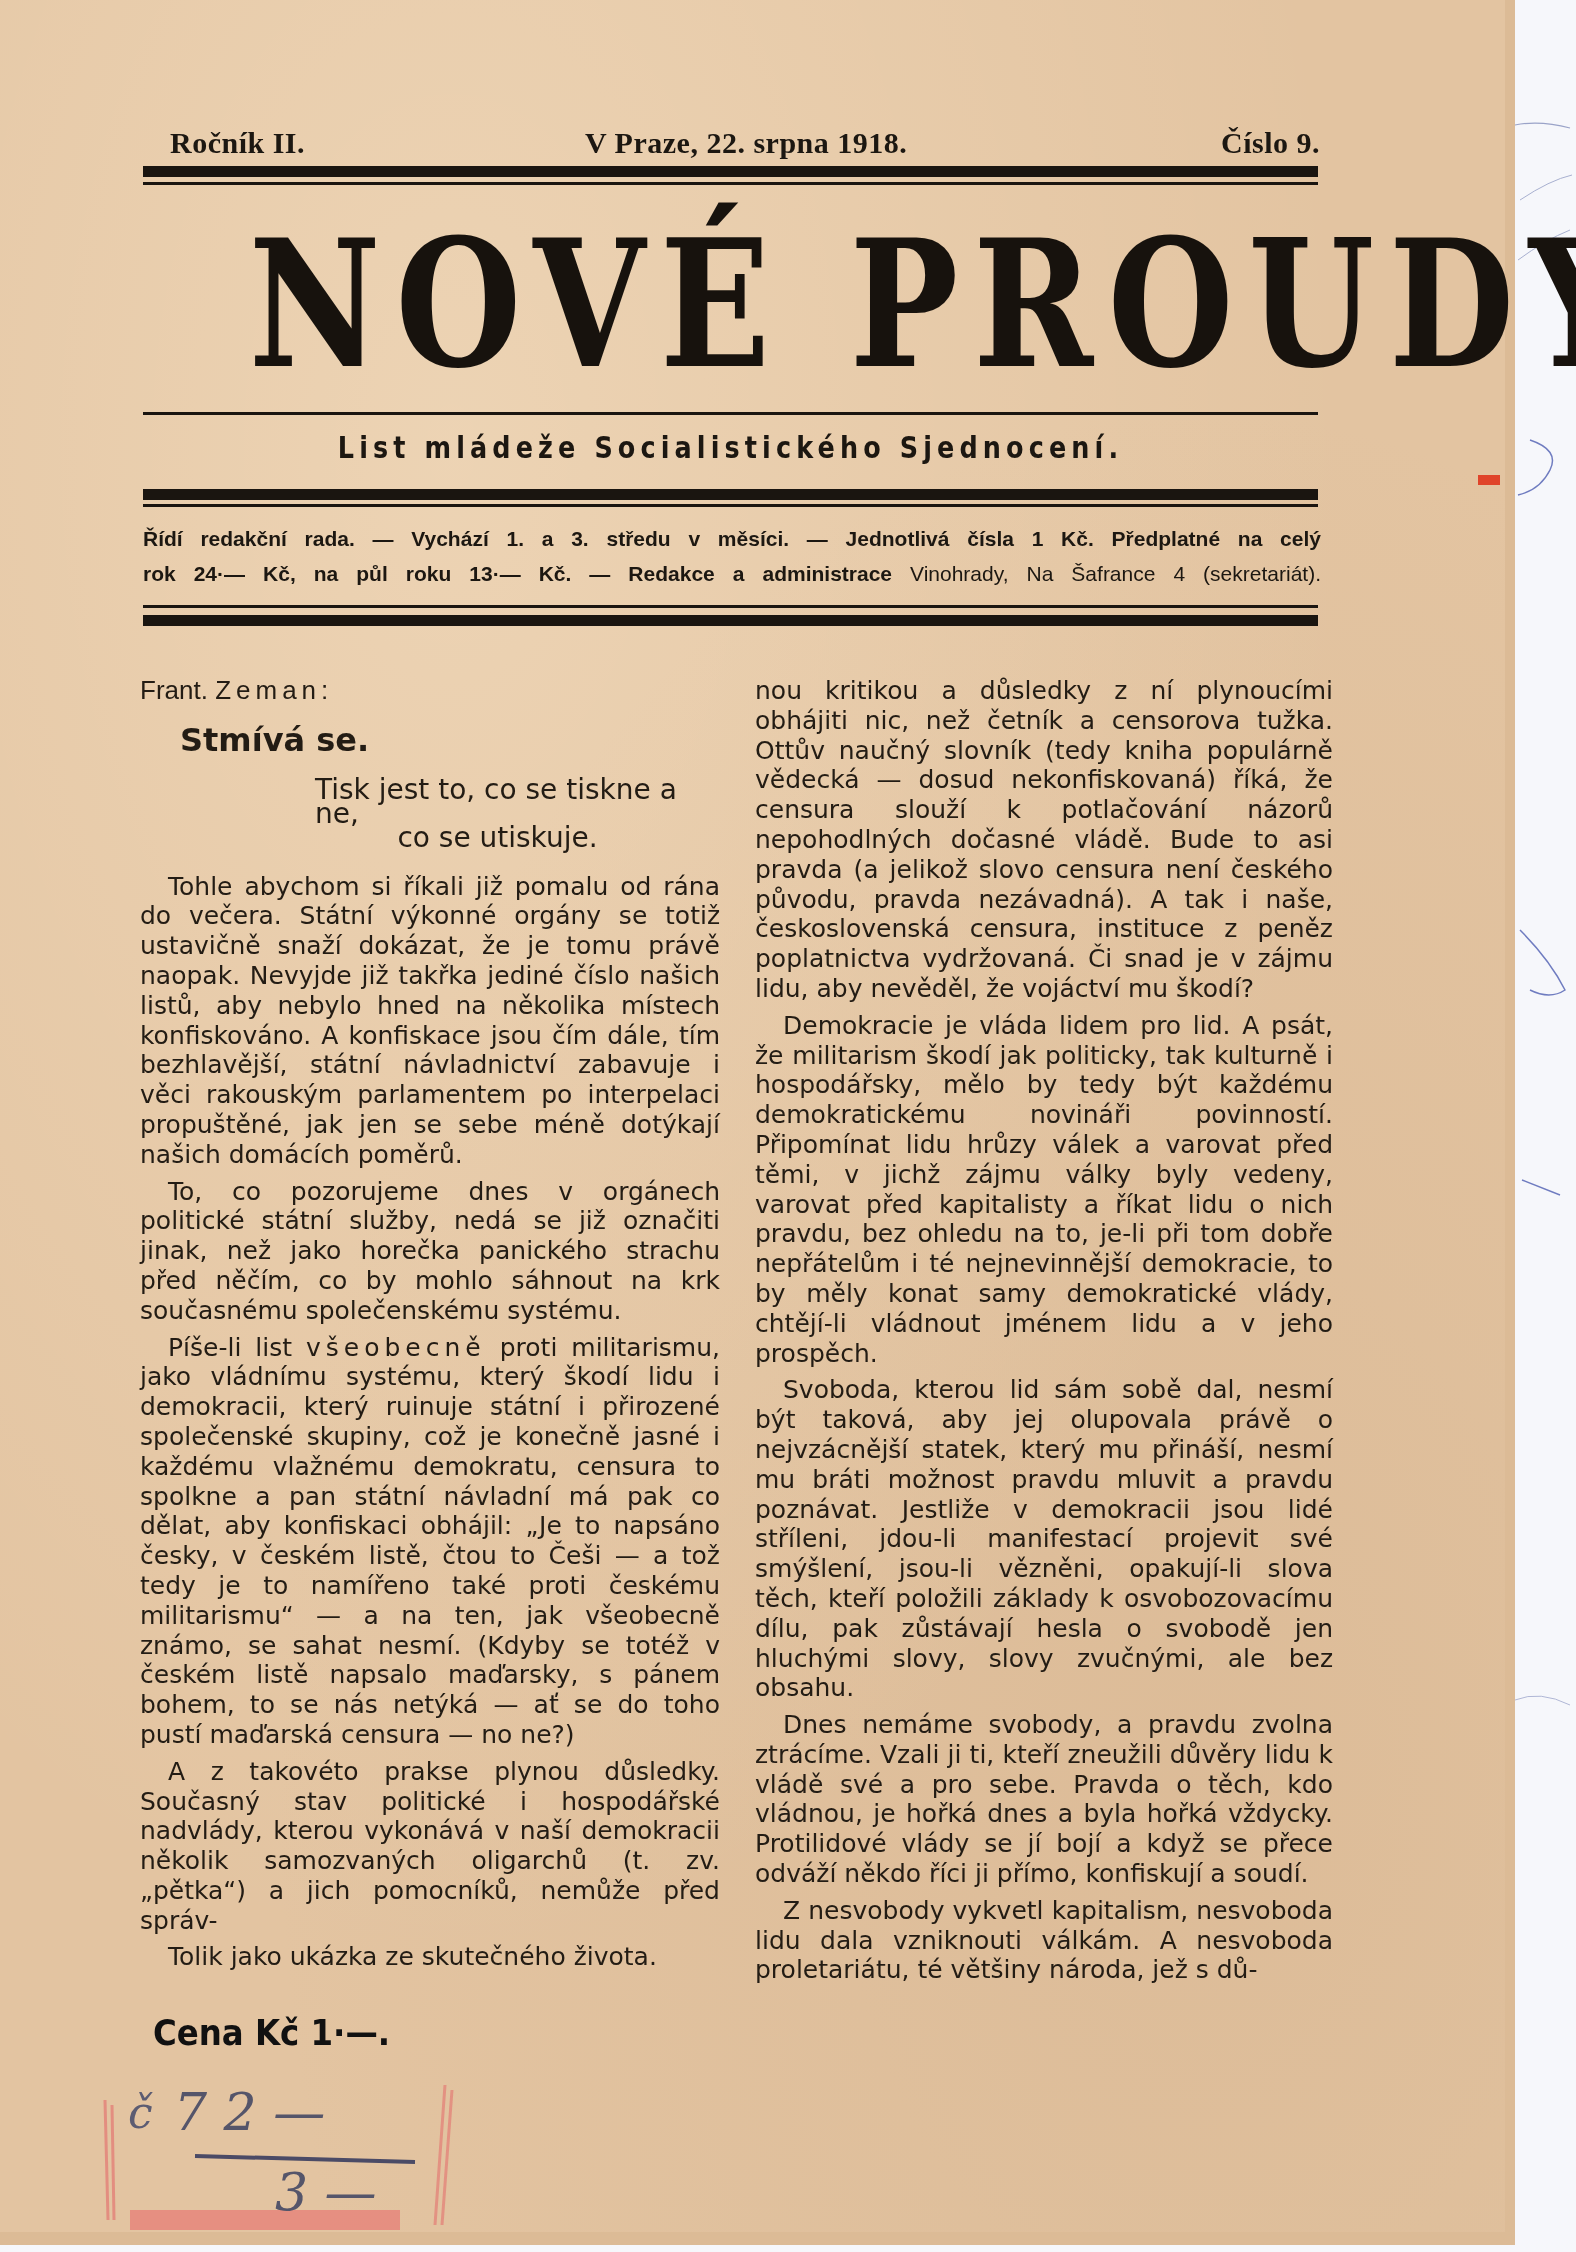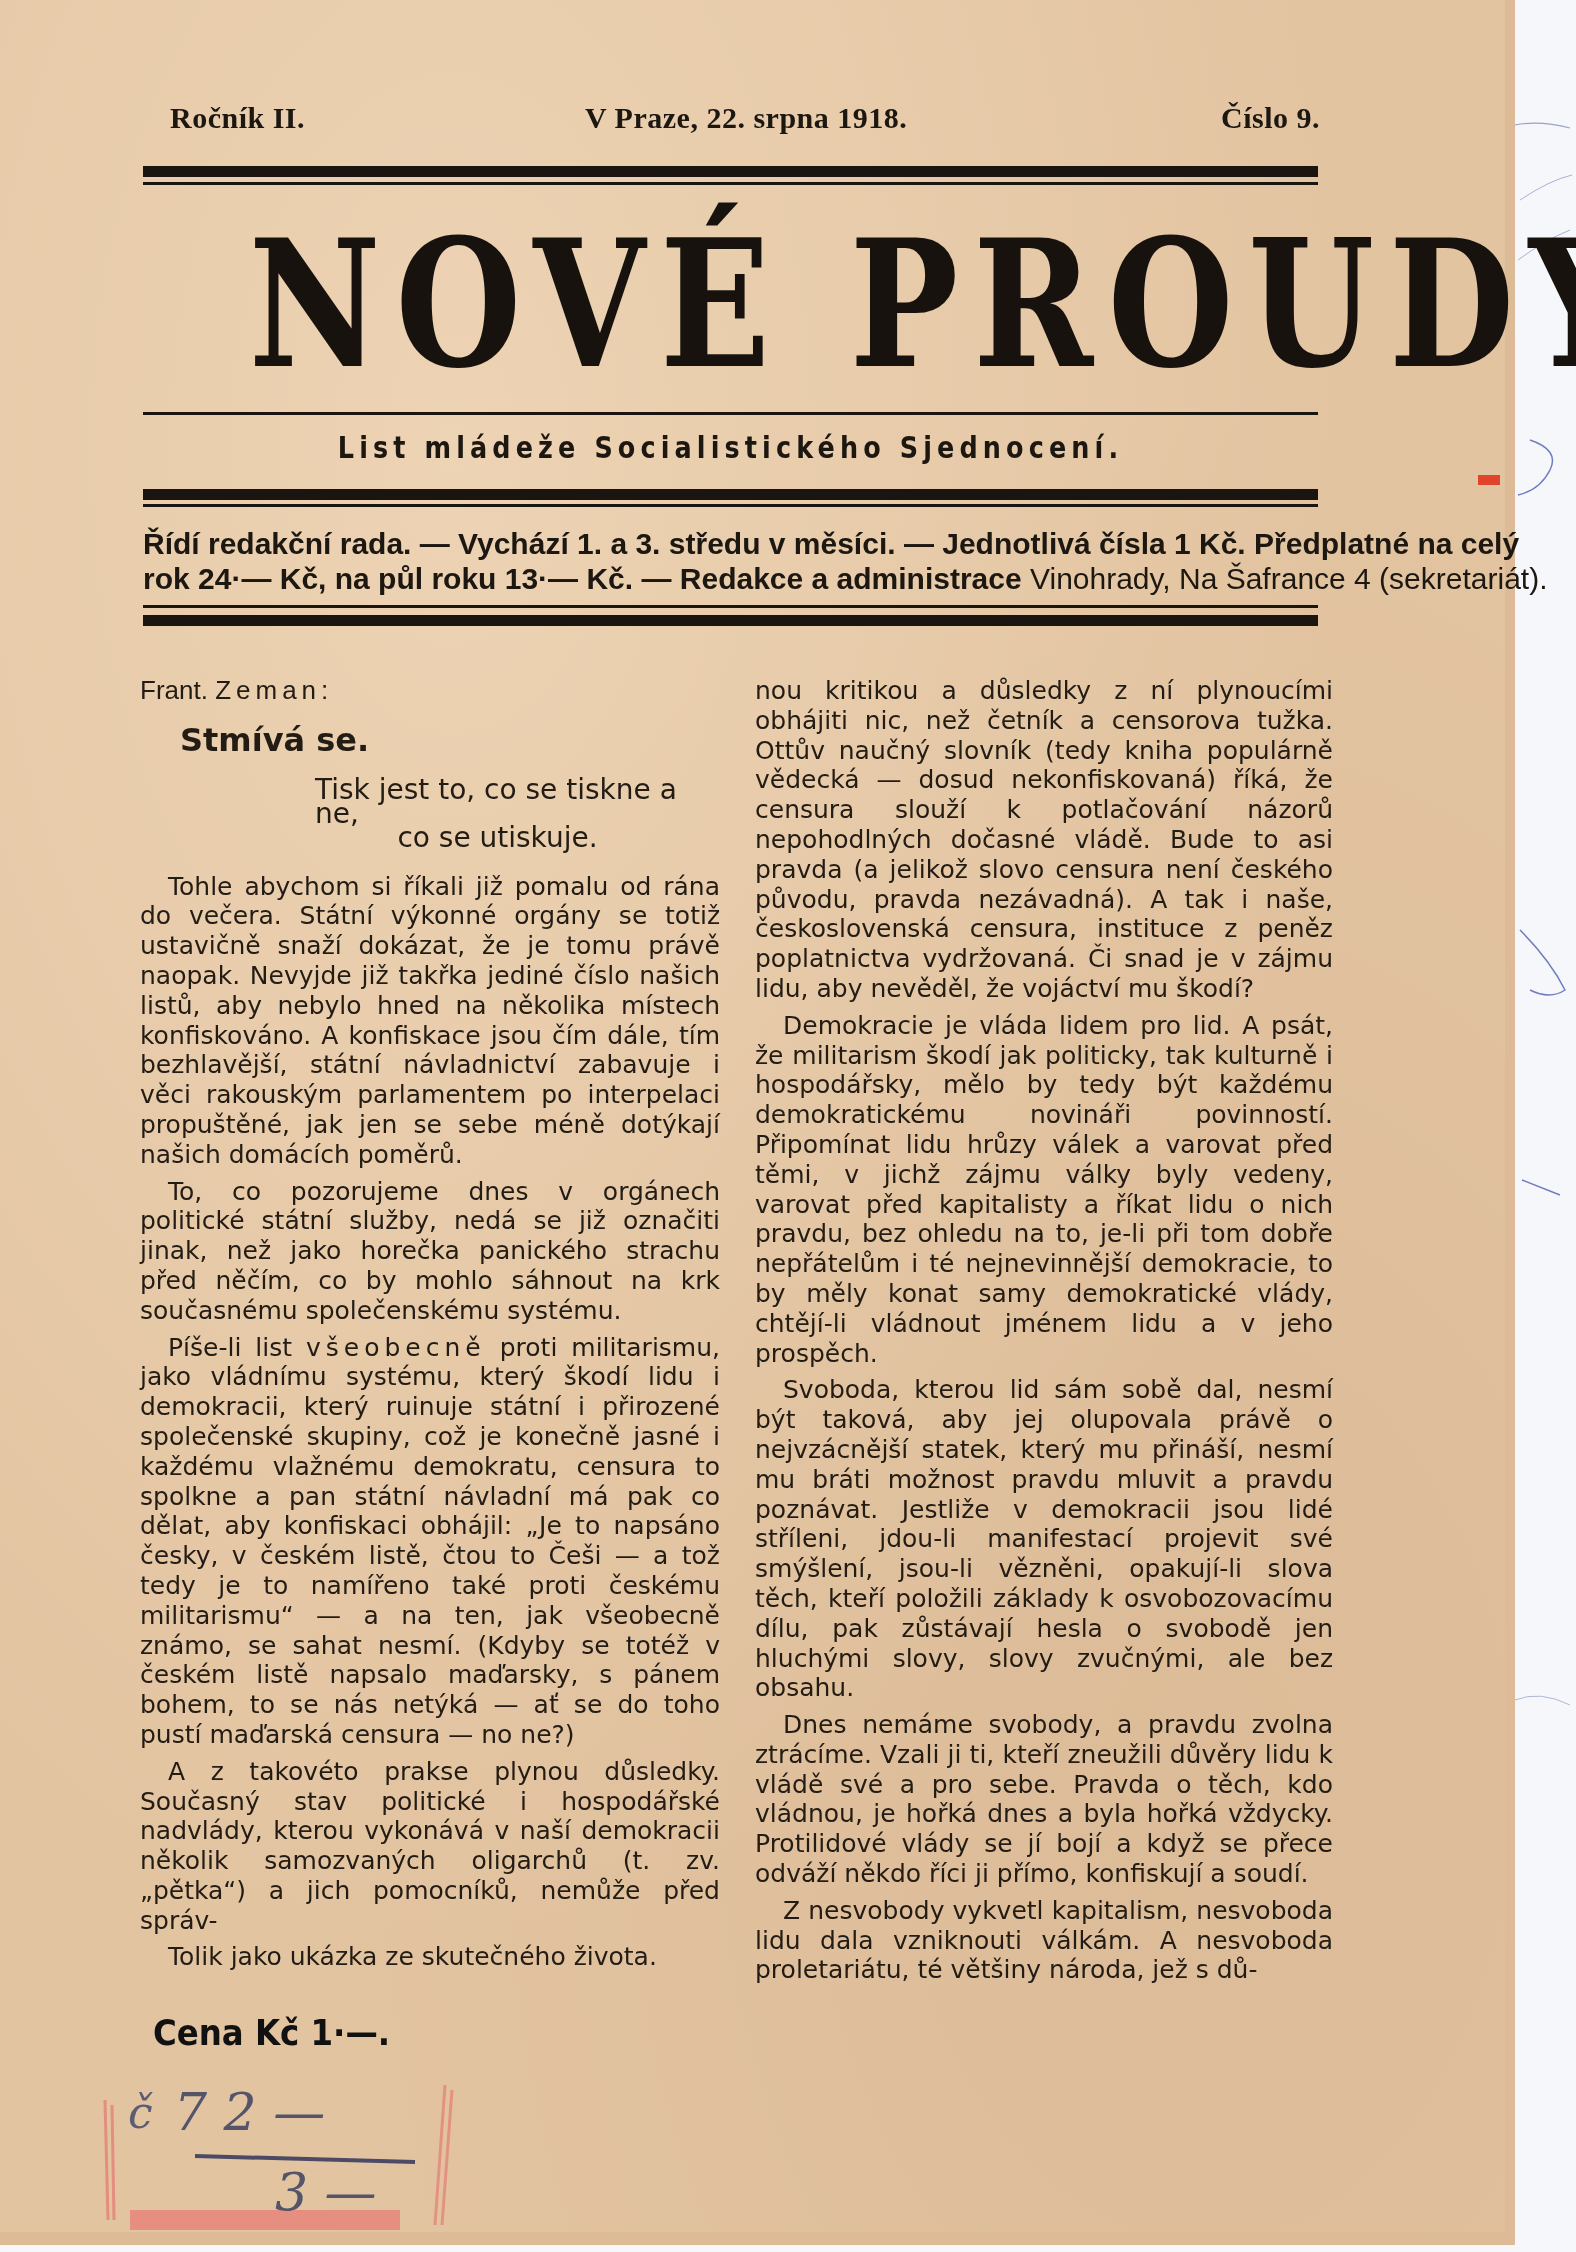--- a/index.html
+++ b/index.html
@@ -3,36 +3,36 @@
 <meta charset="utf-8">
 <style>
   html, body { margin:0; padding:0; }
   body { width:1576px; height:2252px; background:#f6f7fb; position:relative; overflow:hidden; font-family:"DejaVu Serif", serif; }
   .backsheet { position:absolute; left:0; top:0; width:1515px; height:2245px; background:#dcbb96; }
   .paper { position:absolute; left:0; top:0; width:1505px; height:2232px; background:#e3c4a1;
            background-image: radial-gradient(ellipse at 30% 20%, rgba(255,240,215,0.35), rgba(0,0,0,0) 60%),
                              radial-gradient(ellipse at 80% 80%, rgba(190,150,110,0.18), rgba(0,0,0,0) 55%); }
   .scribble { position:absolute; left:1510px; top:0; width:66px; height:2252px; }
 
-  .top-row { position:absolute; left:170px; width:1150px; top:101px; height:40px; font-family:"Liberation Serif", serif; font-weight:bold; font-size:30px; letter-spacing:0.5px; color:#1c1711; }
+  .top-row { position:absolute; left:170px; width:1150px; top:126px; height:40px; font-family:"Liberation Serif", serif; font-weight:bold; font-size:30px; letter-spacing:0.5px; color:#1c1711; }
   .top-row span { position:absolute; top:0; }
   .vol { left:0; }
   .date { left:415px; }
   .issue { right:0; }
 
   .rule { position:absolute; left:143px; width:1175px; background:#1a1510; }
   .thick { height:11px; }
   .thin { height:3px; }
 
   .masthead { position:absolute; left:143px; width:1175px; top:215px; height:180px; text-align:center;
               font-family:"DejaVu Serif", serif; font-weight:bold; font-size:176px; line-height:180px; color:#17120d;
               letter-spacing:18px; transform:scaleX(0.82); transform-origin:center; white-space:nowrap; }
   .subtitle { position:absolute; left:143px; width:1175px; top:430px; text-align:center; font-family:"DejaVu Sans", sans-serif;
               font-weight:bold; font-size:30px; letter-spacing:6px; color:#1c1711; transform:scaleX(0.85); white-space:nowrap; }
-  .info { position:absolute; left:143px; width:1178px; font-family:"Liberation Sans", sans-serif; font-weight:bold; font-size:30px;
+  .info { position:absolute; left:143px; width:1178px; font-family:"Liberation Sans", sans-serif; font-weight:bold; font-size:21px;
           color:#1c1711; white-space:nowrap; text-align:justify; text-align-last:justify; }
   .info .light { font-weight:normal; }
   .info1 { top:527px; }
   .info2 { top:562px; }
 
   .col { position:absolute; font-family:"DejaVu Sans", sans-serif; font-size:25px; line-height:29.8px; color:#231c14; text-align:justify; }
   .col p { margin:0 0 7px 0; text-indent:28px; hyphens:manual; }
   .col p.noindent { text-indent:0; }
   .left { left:140px; top:676px; width:580px; }
   .right { left:755px; top:676px; width:578px; }

